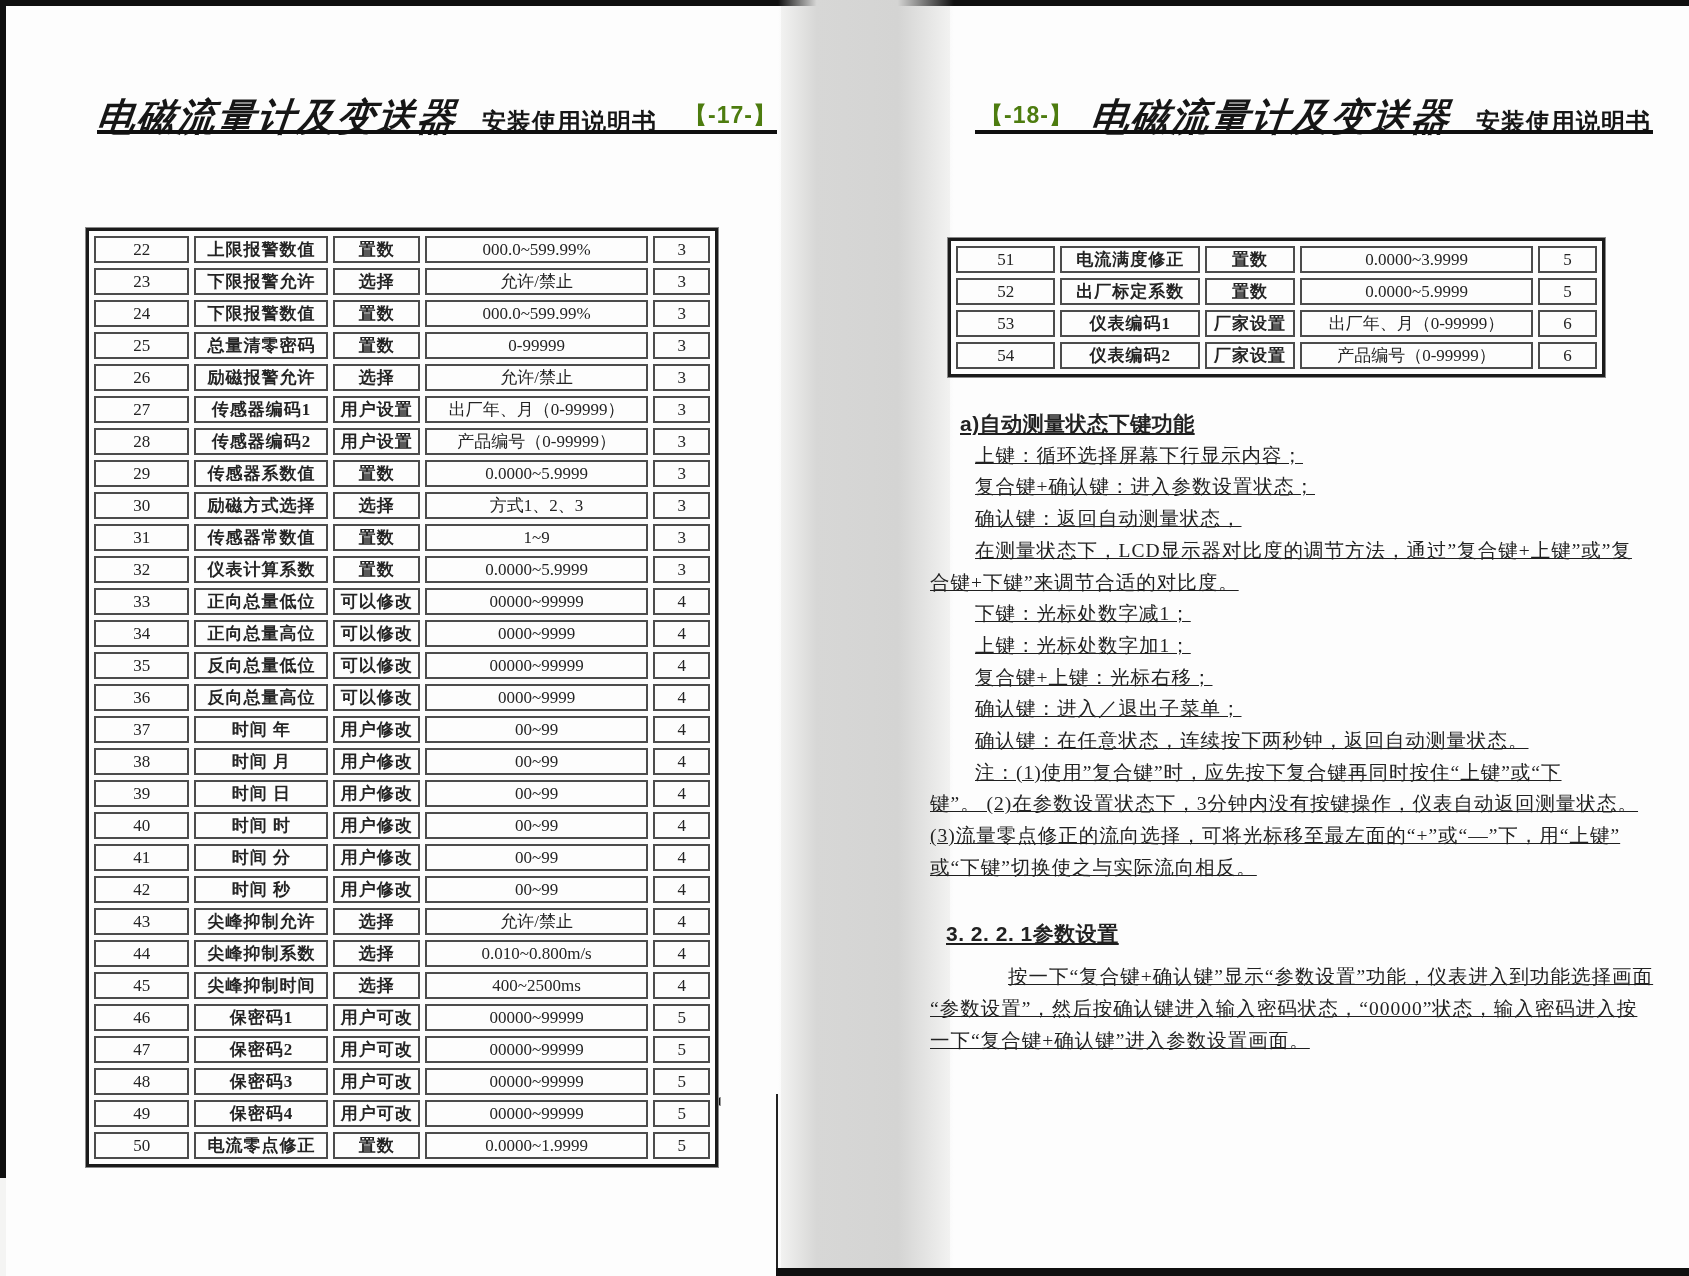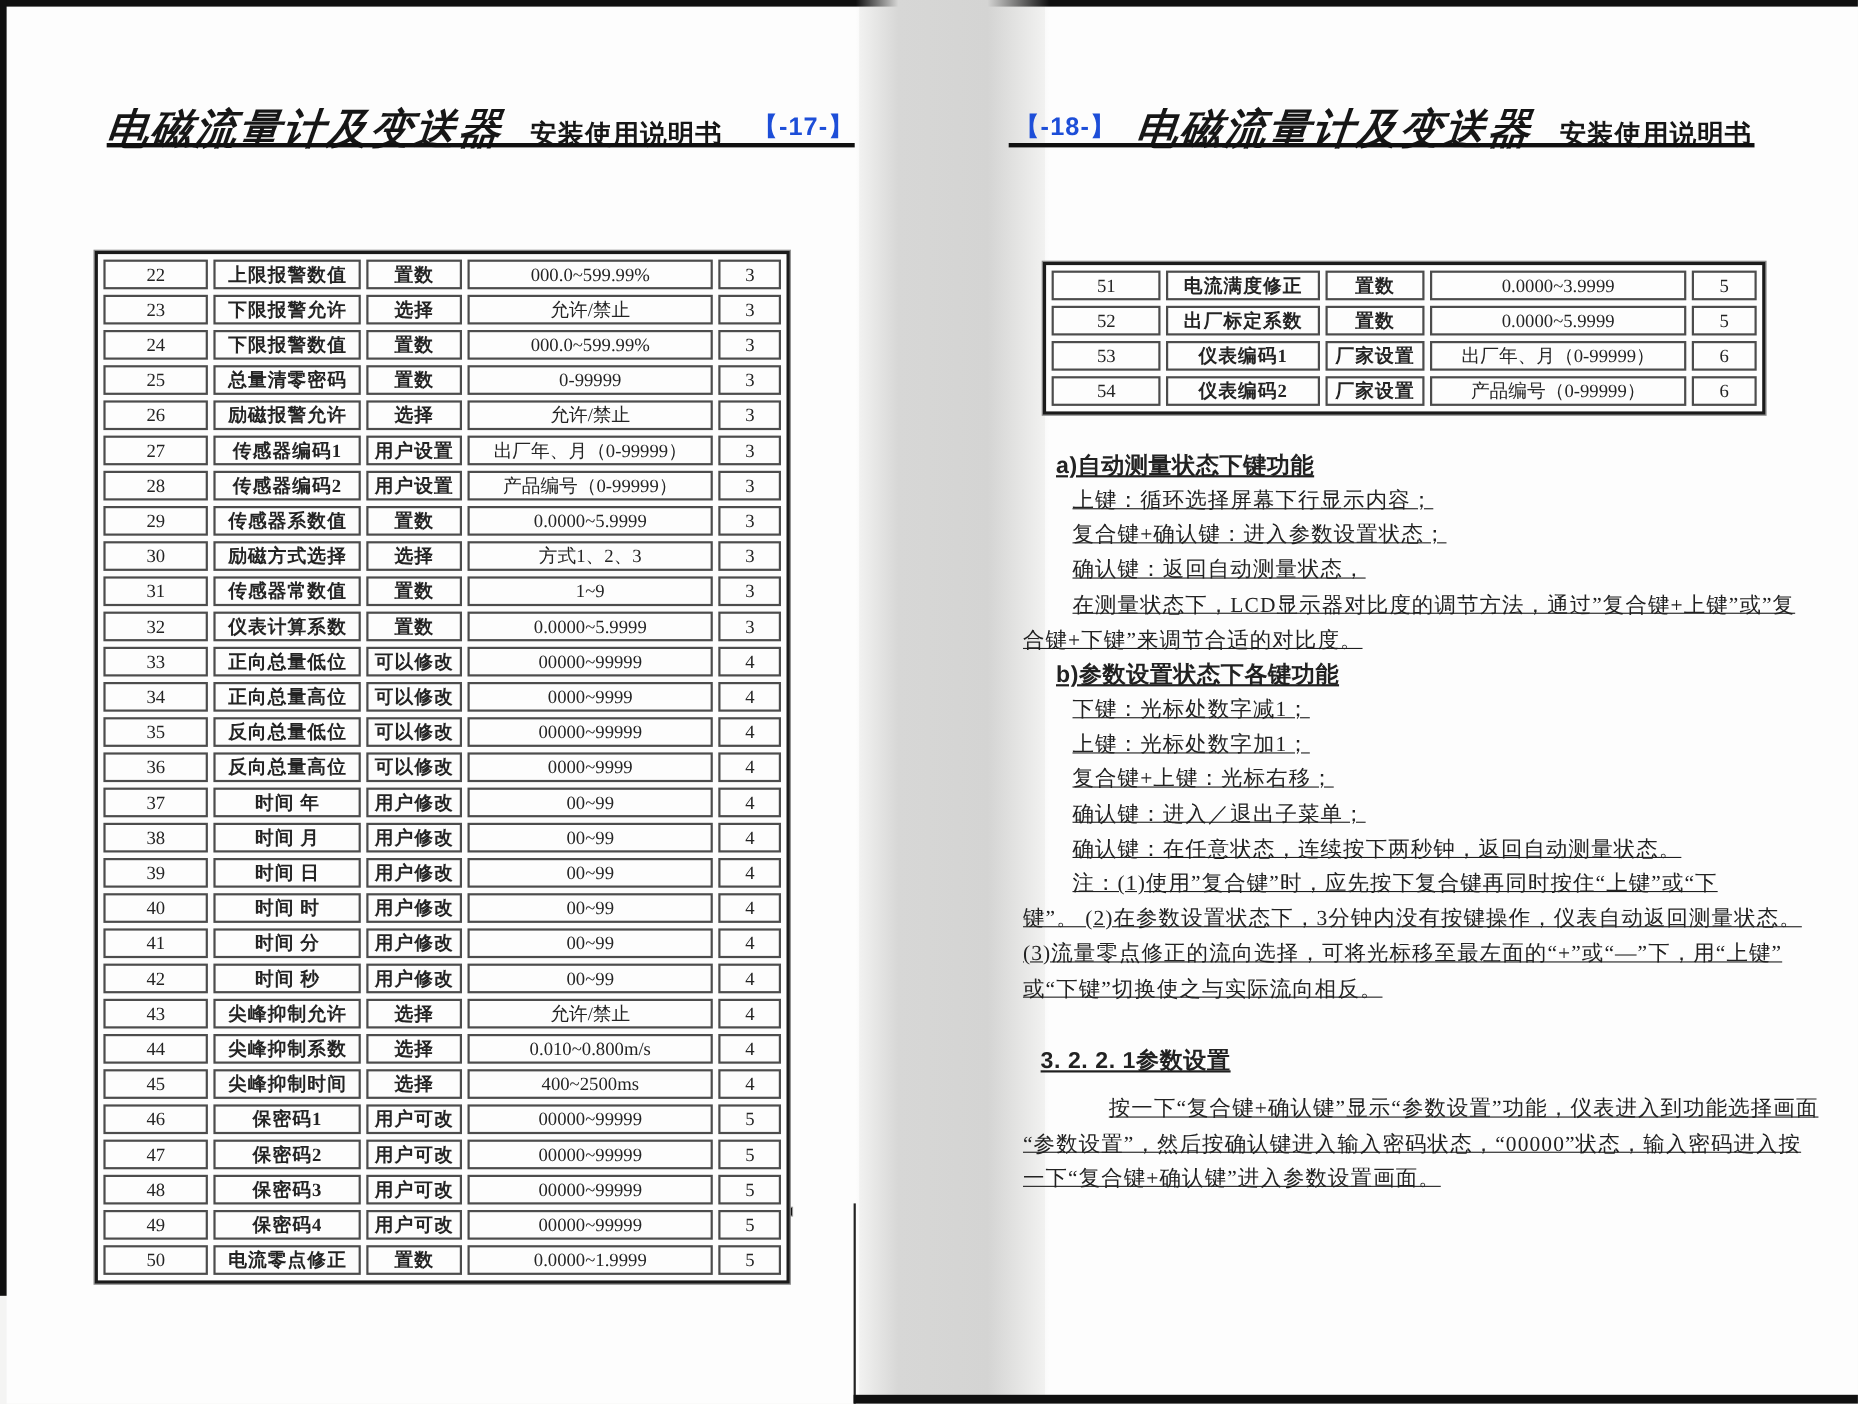--- a/index.html
+++ b/index.html
@@ -29,28 +29,28 @@
     font-weight:bold;font-style:italic;font-size:38px;letter-spacing:2px;
     display:inline-block;transform:skewX(-6deg);white-space:nowrap;color:#161616;
   }
   .title-sub{
     font-family:"Liberation Sans","DejaVu Sans",sans-serif;
     font-weight:bold;font-size:24px;letter-spacing:1px;display:inline-block;
     white-space:nowrap;color:#161616;margin-left:21px;
   }
   .page-num{
     font-family:"Liberation Sans","DejaVu Sans",sans-serif;
-    font-weight:bold;font-size:23px;letter-spacing:1px;white-space:nowrap;color:#1d4ed8;
+    font-weight:bold;font-size:23px;letter-spacing:1px;white-space:nowrap;color:#4d7c0f;
   }
   .hdr-rule{position:absolute;height:4px;background:#101010;}
   #hdr-17{left:95px;top:84px;width:682px;}
   #hdr-17 .titles{position:absolute;left:2px;top:8px;white-space:nowrap;}
   #hdr-17 .page-num{position:absolute;right:0;top:16px;}
   #hdr-17 .hdr-rule{left:2px;right:0;top:46px;}
-  #hdr-18{left:917px;top:84px;width:678px;}
+  #hdr-18{left:975px;top:84px;width:678px;}
   #hdr-18 .titles{position:absolute;right:2px;top:8px;white-space:nowrap;}
   #hdr-18 .page-num{position:absolute;left:5px;top:16px;}
   #hdr-18 .hdr-rule{left:0;right:0;top:46px;}
 
   
   table.paramtable{
     position:absolute;table-layout:fixed;border-collapse:separate;border-spacing:5px;
     background:#fdfdfd;border:3px solid #1b1b1b;box-shadow:0 0 0 1px #8a8a8a;
   }
   #table-17{left:86px;top:228px;width:632px;}
@@ -359,21 +359,20 @@
 </table>
 
 <div class="abs" id="body-18">
 
 <div class="line ah">a)自动测量状态下键功能</div>
     <div class="line key">上键：循环选择屏幕下行显示内容；</div>
     <div class="line key">复合键+确认键：进入参数设置状态；</div>
     <div class="line key">确认键：返回自动测量状态，</div>
     <div class="line key">在测量状态下，LCD显示器对比度的调节方法，通过”复合键+上键”或”复</div>
     <div class="line cont">合键+下键”来调节合适的对比度。</div>
-    <div class="line ah">b)参数设置状态下各键功能</div>
     <div class="line key">下键：光标处数字减1；</div>
     <div class="line key">上键：光标处数字加1；</div>
     <div class="line key">复合键+上键：光标右移；</div>
     <div class="line key">确认键：进入／退出子菜单；</div>
     <div class="line key">确认键：在任意状态，连续按下两秒钟，返回自动测量状态。</div>
     <div class="line key">注：(1)使用”复合键”时，应先按下复合键再同时按住“上键”或“下</div>
     <div class="line cont">键”。 (2)在参数设置状态下，3分钟内没有按键操作，仪表自动返回测量状态。</div>
     <div class="line cont">(3)流量零点修正的流向选择，可将光标移至最左面的“+”或“—”下，用“上键”</div>
     <div class="line cont">或“下键”切换使之与实际流向相反。</div>
     <div class="line sect">3. 2. 2. 1参数设置</div>

